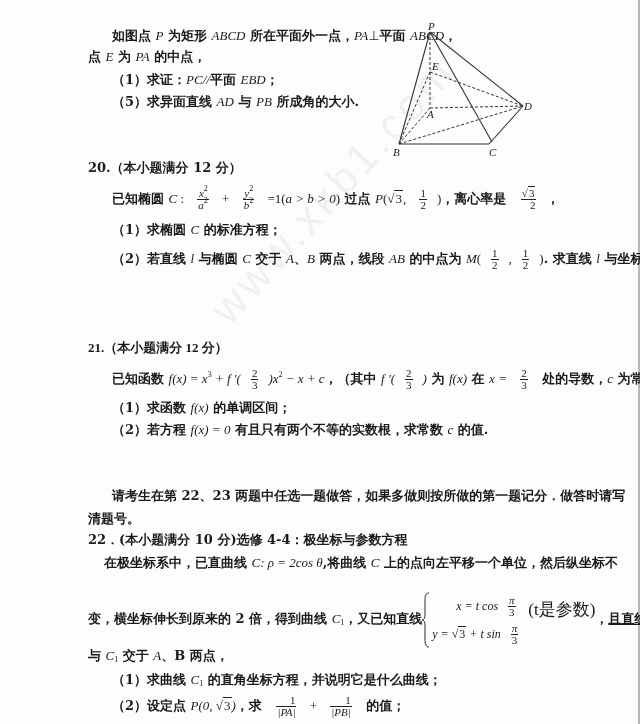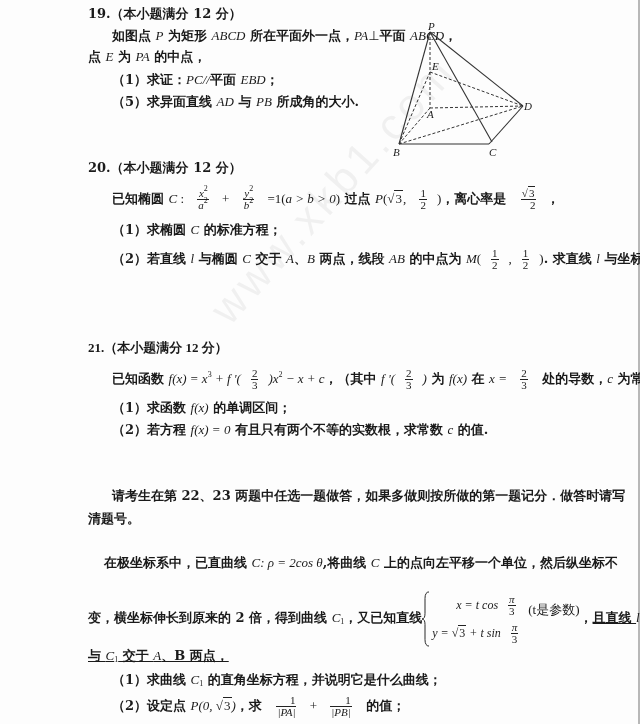--- a/index.html
+++ b/index.html
@@ -34,21 +34,20 @@
   .sys-row { display: block; font-family: "Liberation Serif", serif; font-weight: normal; font-size: 12px; line-height: 28px; }
   .figure { position: absolute; left: 385px; top: 20px; width: 150px; height: 140px; }
 </style>
 </head>
 <body>
 
 <div class="page">
   <div class="watermark">www.xkb1.com</div>
   <div class="right-border"></div>
 
-  <div class="line qhead" style="left:88px; top:6px;">19.（本小题满分 12 分）</div>
   <div class="line" style="left:112px; top:28px;">
     <span>如图点 </span><i>P</i><span> 为矩形 </span><i>ABCD</i><span> 所在平面外一点，</span><i>PA</i><span class="mn">⊥</span><span>平面 </span><i>ABCD</i><span>，</span>
   </div>
   <div class="line" style="left:88px; top:49px;">
     <span>点 </span><i>E</i><span> 为 </span><i>PA</i><span> 的中点，</span>
   </div>
   <div class="line" style="left:112px; top:72px;">
     <span>（1）求证：</span><i>PC</i><i>//</i><span>平面 </span><i>EBD</i><span>；</span>
   </div>
   <div class="line" style="left:112px; top:94px;">
@@ -100,33 +99,34 @@
   <div class="line" style="left:112px; top:400px;">
     <span>（1）求函数 </span><i>f(x)</i><span> 的单调区间；</span>
   </div>
   <div class="line" style="left:112px; top:422px;">
     <span>（2）若方程 </span><i>f(x) = 0</i><span> 有且只有两个不等的实数根，求常数 </span><i>c</i><span> 的值.</span>
   </div>
 
   <div class="line" style="left:112px; top:488px;">请考生在第 22、23 两题中任选一题做答，如果多做则按所做的第一题记分．做答时请写</div>
   <div class="line" style="left:88px; top:511px;">清题号。</div>
 
+  <div class="line qhead" style="left:88px; top:532px;">22．(本小题满分 10 分)选修 4-4：极坐标与参数方程</div>
   <div class="line" style="left:104px; top:555px;">
     <span>在极坐标系中，已直曲线 </span><i>C</i><i>: ρ = 2cos θ</i><span>,将曲线 </span><i>C</i><span> 上的点向左平移一个单位，然后纵坐标不</span>
   </div>
   <div class="line" style="left:88px; top:578px; line-height:64px;">
     <span>变，横坐标伸长到原来的 2 倍，得到曲线 </span><i>C</i><sub class="mn">1</sub><span>，又已知直线</span><span class="brace-system">
       <svg class="brace" viewBox="0 0 8 60" preserveAspectRatio="none">
           <path d="M7,1 Q3,1 3,8 L3,24 Q3,30 0,30 Q3,30 3,36 L3,52 Q3,59 7,59" stroke="#222" stroke-width="1" fill="none"></path>
         </svg>
       <span class="sys-row" style="padding-left:24px;"><i>x = t cos</i><span class="frac"><span class="num"><i>π</i></span><span class="den">3</span></span></span>
       <span class="sys-row"><i>y = </i><span class="sqrt">√<span class="rad">3</span></span><i> + t sin</i><span class="frac"><span class="num"><i>π</i></span><span class="den">3</span></span></span>
-    </span><span class="mn" style="font-size:13px; vertical-align:8px;">(t是参数)</span><span>，</span><span class="underline">且直线 </span><i>l</i>
+    </span><span class="mn" style="font-size:17px; vertical-align:8px;">(t是参数)</span><span>，</span><span class="underline">且直线 </span><i>l</i>
   </div>
-  <div class="line" style="left:88px; top:648px;text-decoration:underline;">
+  <div class="line" style="left:88px; top:648px;">
     <span>与 </span><i>C</i><sub class="mn">1</sub><span> 交于 </span><i>A</i><span>、B 两点，</span>
   </div>
   <div class="line" style="left:112px; top:672px;">
     <span>（1）求曲线 </span><i>C</i><sub class="mn">1</sub><span> 的直角坐标方程，并说明它是什么曲线；</span>
   </div>
   <div class="line" style="left:112px; top:692px; line-height:28px;">
     <span>（2）设定点 </span><i>P(0, </i><span class="sqrt">√<span class="rad">3</span></span><i>)</i><span>，求 </span><span class="frac"><span class="num">1</span><span class="den"><i>|PA|</i></span></span><span class="mn"> + </span><span class="frac"><span class="num">1</span><span class="den"><i>|PB|</i></span></span><span> 的值；</span>
   </div>
 </div>
 

